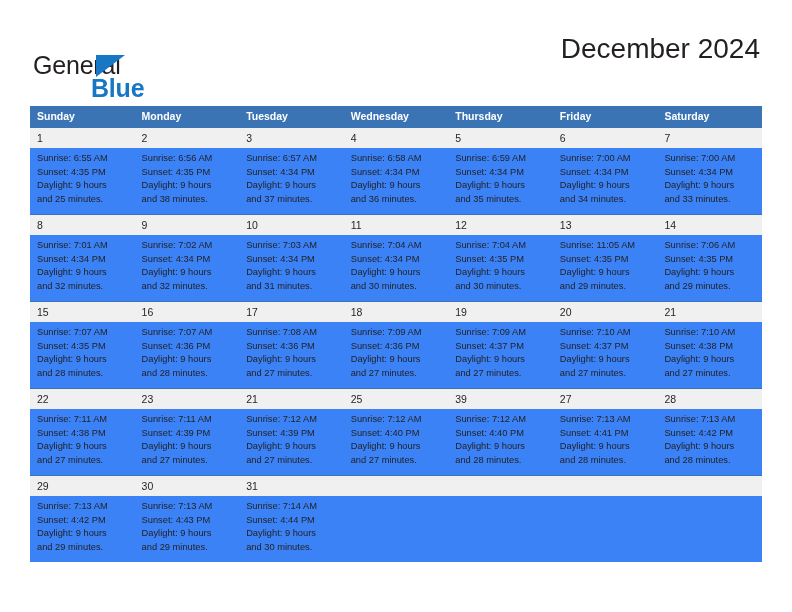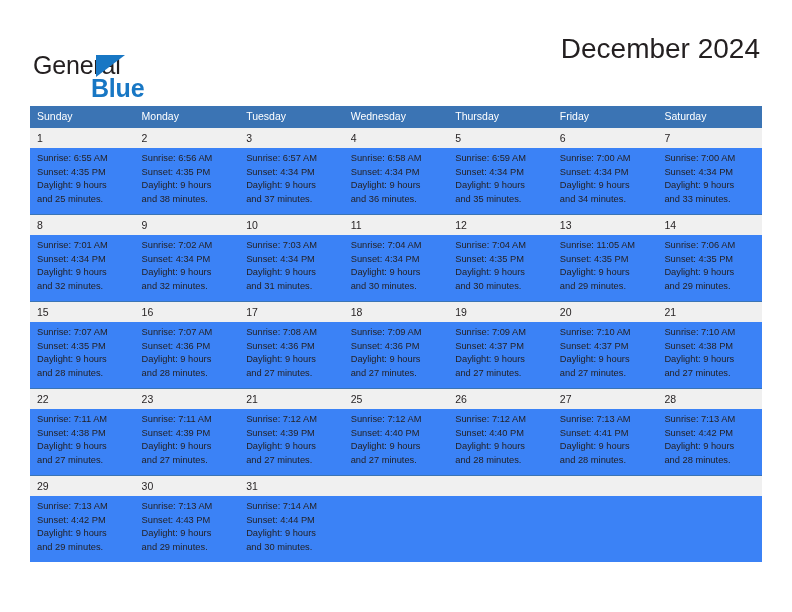--- a/index.html
+++ b/index.html
@@ -97,21 +97,21 @@
     width: 732px;
     border-collapse: collapse;
     table-layout: fixed;
   }
   .calendar col { width: 104.57px; }
 
   .calendar thead th {
     background: #3b74b4;
     color: #ffffff;
     font-size: 10.5px;
-    font-weight: normal;
+    font-weight: bold;
     text-align: left;
     padding: 5px 0 5px 7px;
     height: 11px;
     line-height: 11px;
   }
 
   .week-row > td {
     vertical-align: top;
     padding: 0;
     border-top: 1.5px solid #3b74b4;
@@ -409,21 +409,21 @@
         <td>
           <div class="daynum">25</div>
           <div class="cell-body">
             <div class="cell-line">Sunrise: 7:12 AM</div>
             <div class="cell-line">Sunset: 4:40 PM</div>
             <div class="cell-line">Daylight: 9 hours</div>
             <div class="cell-line">and 27 minutes.</div>
           </div>
         </td>
         <td>
-          <div class="daynum">26</div>
+          <div class="daynum">39</div>
           <div class="cell-body">
             <div class="cell-line">Sunrise: 7:12 AM</div>
             <div class="cell-line">Sunset: 4:40 PM</div>
             <div class="cell-line">Daylight: 9 hours</div>
             <div class="cell-line">and 28 minutes.</div>
           </div>
         </td>
         <td>
           <div class="daynum">27</div>
           <div class="cell-body">

